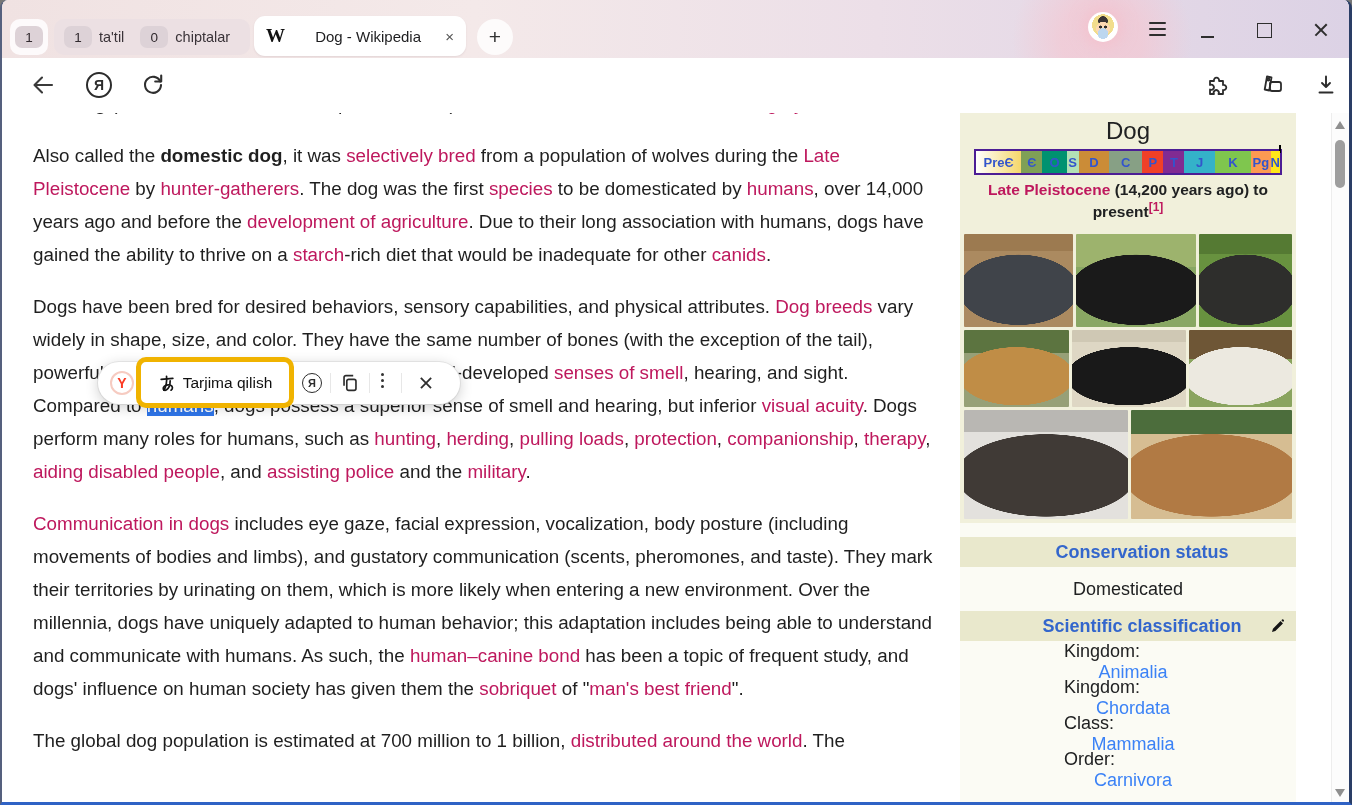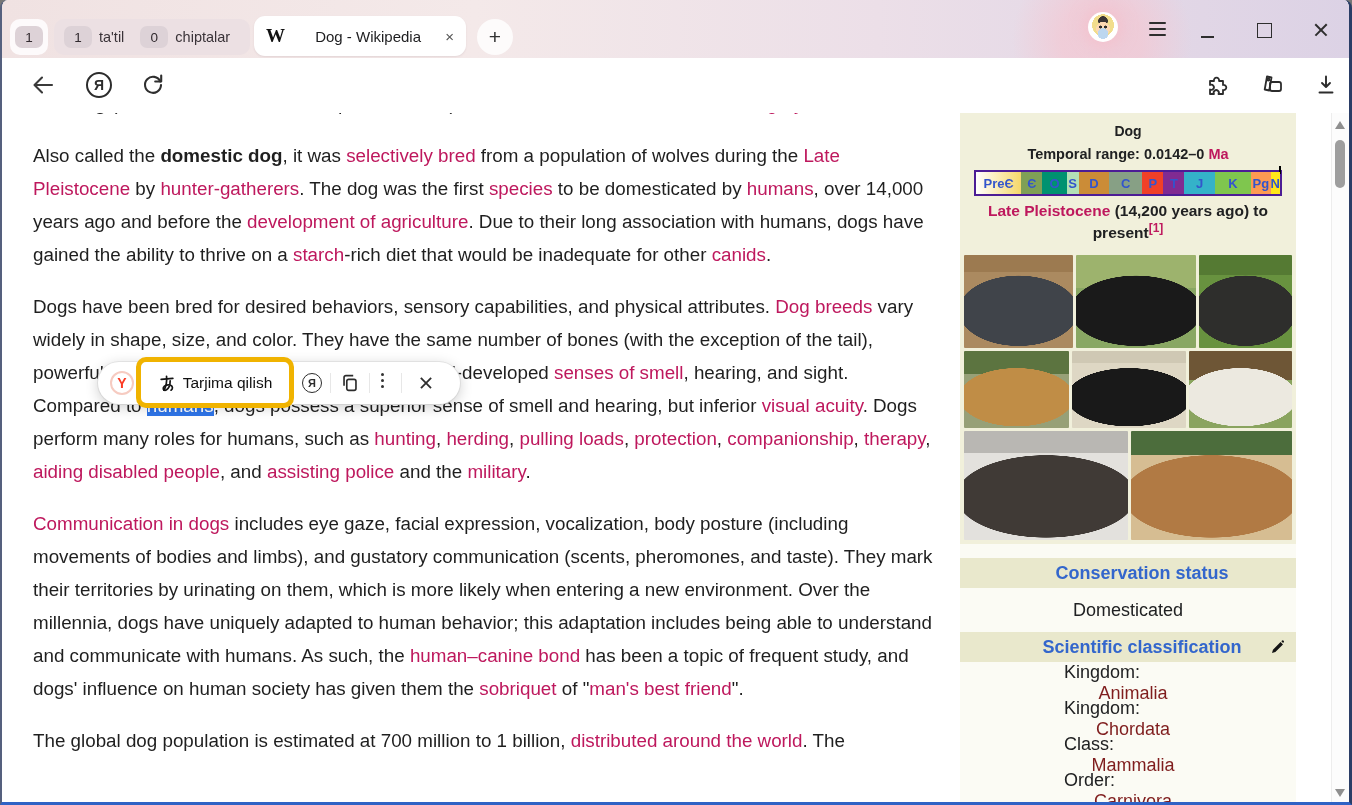--- a/index.html
+++ b/index.html
@@ -74,38 +74,38 @@
     display:flex;align-items:center;justify-content:center;gap:7px;}
   .pp-ya{position:absolute;left:204px;top:11px;width:20px;height:20px;font-size:11px;}
   .pp-div{position:absolute;top:11px;width:1px;height:20px;background:#e7e7e7;}
   .pp-copy{position:absolute;left:241px;top:10px;width:22px;height:22px;}
   .pp-dots{position:absolute;left:283px;top:11px;}
   .x-icon{position:absolute;width:16px;height:16px;}
   .pp-x{left:320px;top:13px;}
   
   .infobox{position:absolute;left:958px;top:0;width:336px;height:692px;background:#fbfbf4;font-size:18px;color:#202122;}
   .ib-top{background:#f1f0db;text-align:center;padding:5px 4px 7px;}
-  .ib-title{font-size:14px;font-weight:700;line-height:26px;}
+  .ib-title{font-size:24px;font-weight:400;line-height:26px;}
   .ib-temporal{font-size:14.5px;font-weight:700;line-height:21px;}
   .ts-wrap{position:relative;width:308px;height:26px;margin:5px auto 4px;display:flex;border:2px solid #4c1d95;box-sizing:border-box;}
   .ts-seg{position:relative;height:100%;display:flex;align-items:center;justify-content:center;overflow:visible;}
   .ts-seg span{font-size:13px;font-weight:700;color:#3355cc;white-space:nowrap;z-index:2;}
   .ts-tick{position:absolute;right:-1px;top:-6px;width:2px;height:8px;background:#000;}
   .ib-range{font-size:15.5px;font-weight:700;line-height:22px;}
   .ib-imgs{background:#f1f0db;padding:4px;display:flex;flex-direction:column;gap:3px;}
   .img-row{display:flex;gap:3px;}
   .dog-img{flex:1 1 auto;border-radius:1px;}
   .ib-spacer{height:14px;}
   .ib-header{background:#e9e8cc;height:30px;display:flex;align-items:center;justify-content:center;
     font-weight:700;color:#3366cc;position:relative;padding-left:28px;}
   .ib-status{height:44px;display:flex;align-items:center;justify-content:center;}
   .edit-pencil{position:absolute;right:10px;top:7px;}
   .cls-row{height:36px;display:flex;align-items:center;padding-left:10px;box-sizing:border-box;flex-direction:column;}
   .cls-label{width:138px;}
-  .cls-value{color:#7f1d1d;}
+  .cls-value{color:#3b82f6;}
   
   .scrollbar{position:absolute;right:0px;top:113px;width:17px;height:692px;background:#fcfcfc;border-left:1px solid #ededed;}
   .sb-up{position:absolute;left:3px;top:8px;width:0;height:0;border-left:5.5px solid transparent;border-right:5.5px solid transparent;border-bottom:8px solid #8f8f8f;}
   .sb-thumb{position:absolute;left:3px;top:27px;width:10px;height:48px;background:#9e9e9e;border-radius:6px;}
   .sb-down{position:absolute;left:3px;bottom:8px;width:0;height:0;border-left:5.5px solid transparent;border-right:5.5px solid transparent;border-top:8px solid #8f8f8f;}
   svg{display:block;}
 </style>
 </head>
 <body>
 
@@ -248,21 +248,20 @@
       <span class="pp-div" style="left:303px"></span>
       <span class="x-icon pp-x" style="transform:scale(.9)">
           <i style="transform:rotate(45deg)"></i>
           <i style="transform:rotate(-45deg)"></i>
         </span>
     </div>
 
     <div class="infobox">
       <div class="ib-top">
         <div class="ib-title">Dog</div>
-        <div class="ib-temporal" id="temporal-line"><span class="b">Temporal range: 0.0142–0 </span><span class="lnk b">Ma</span></div>
         <div class="ts-wrap">
           <div class="ts-tick"></div>
         <div class="ts-seg" style="flex-basis: 15%; background: linear-gradient(90deg, rgb(255, 255, 255), rgb(245, 215, 106));">
               <span>PreЄ</span>
             </div>
             <div class="ts-seg" style="flex-basis: 7%; background: rgb(127, 160, 86);">
               <span>Є</span>
             </div>
             <div class="ts-seg" style="flex-basis: 8%; background: rgb(0, 146, 112);">
               <span>O</span>

